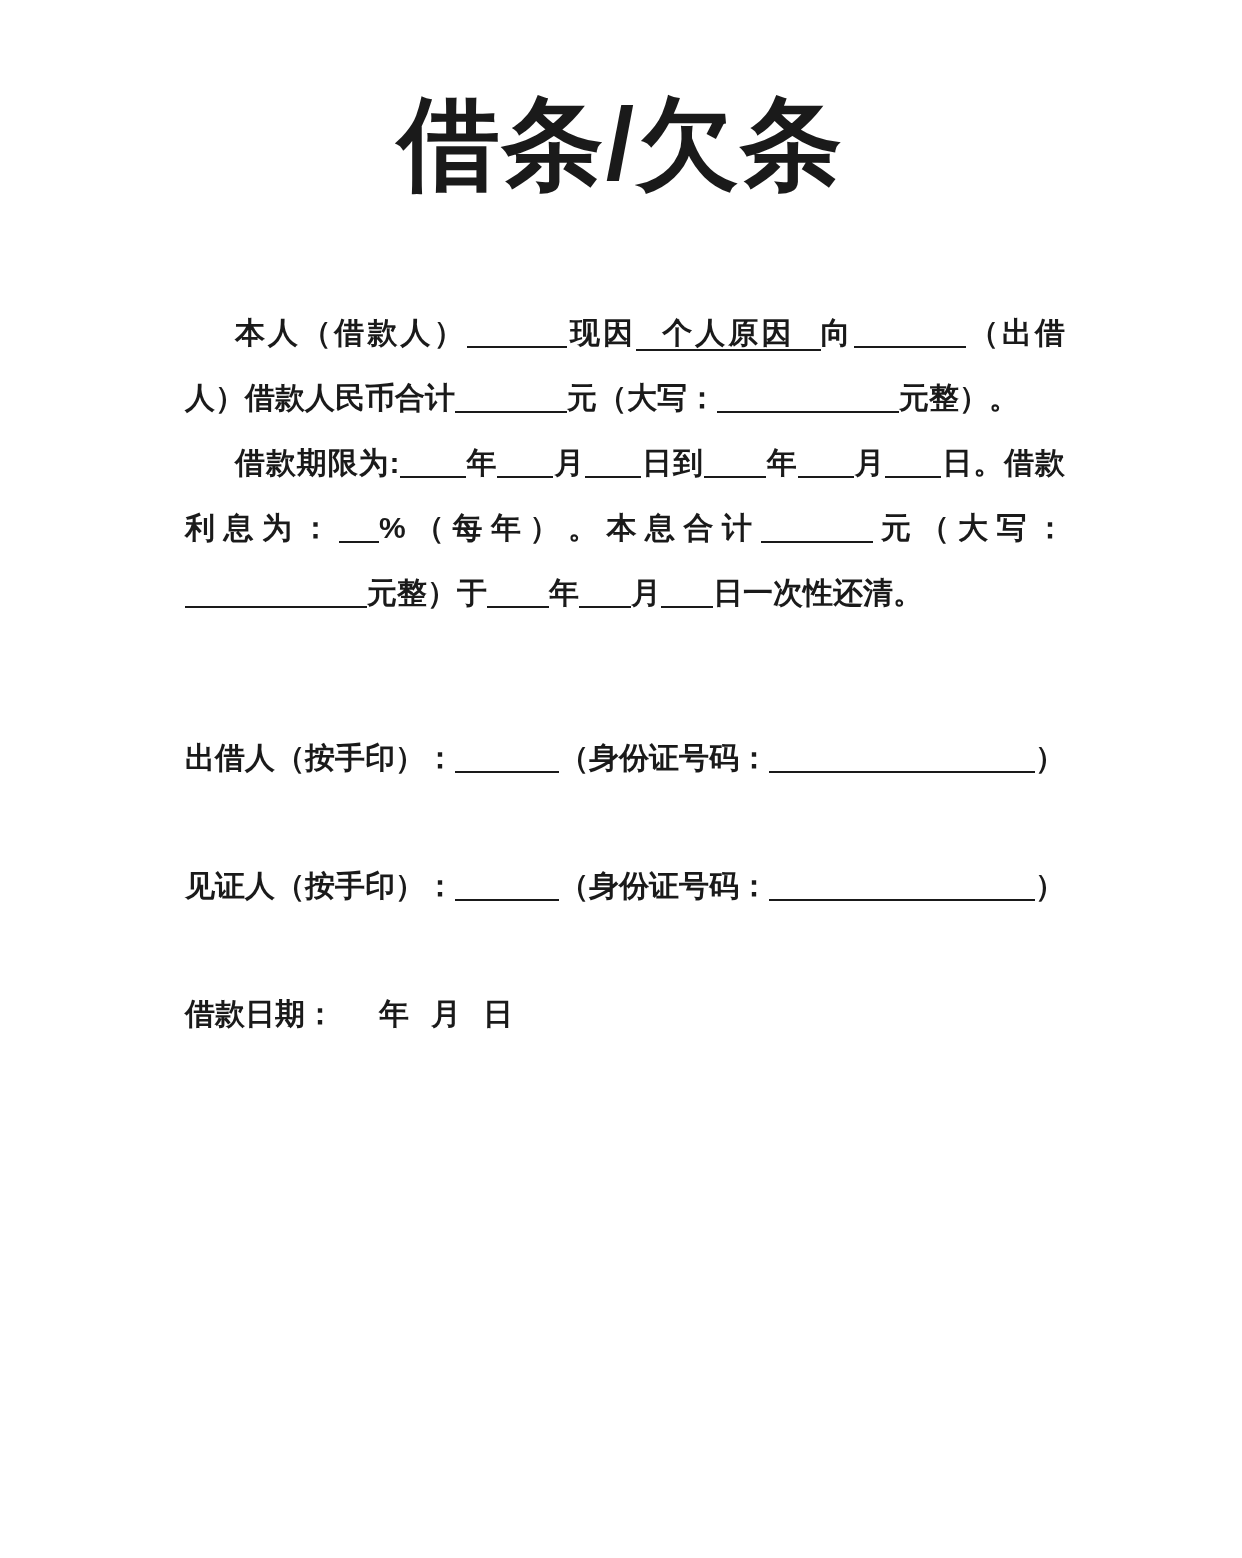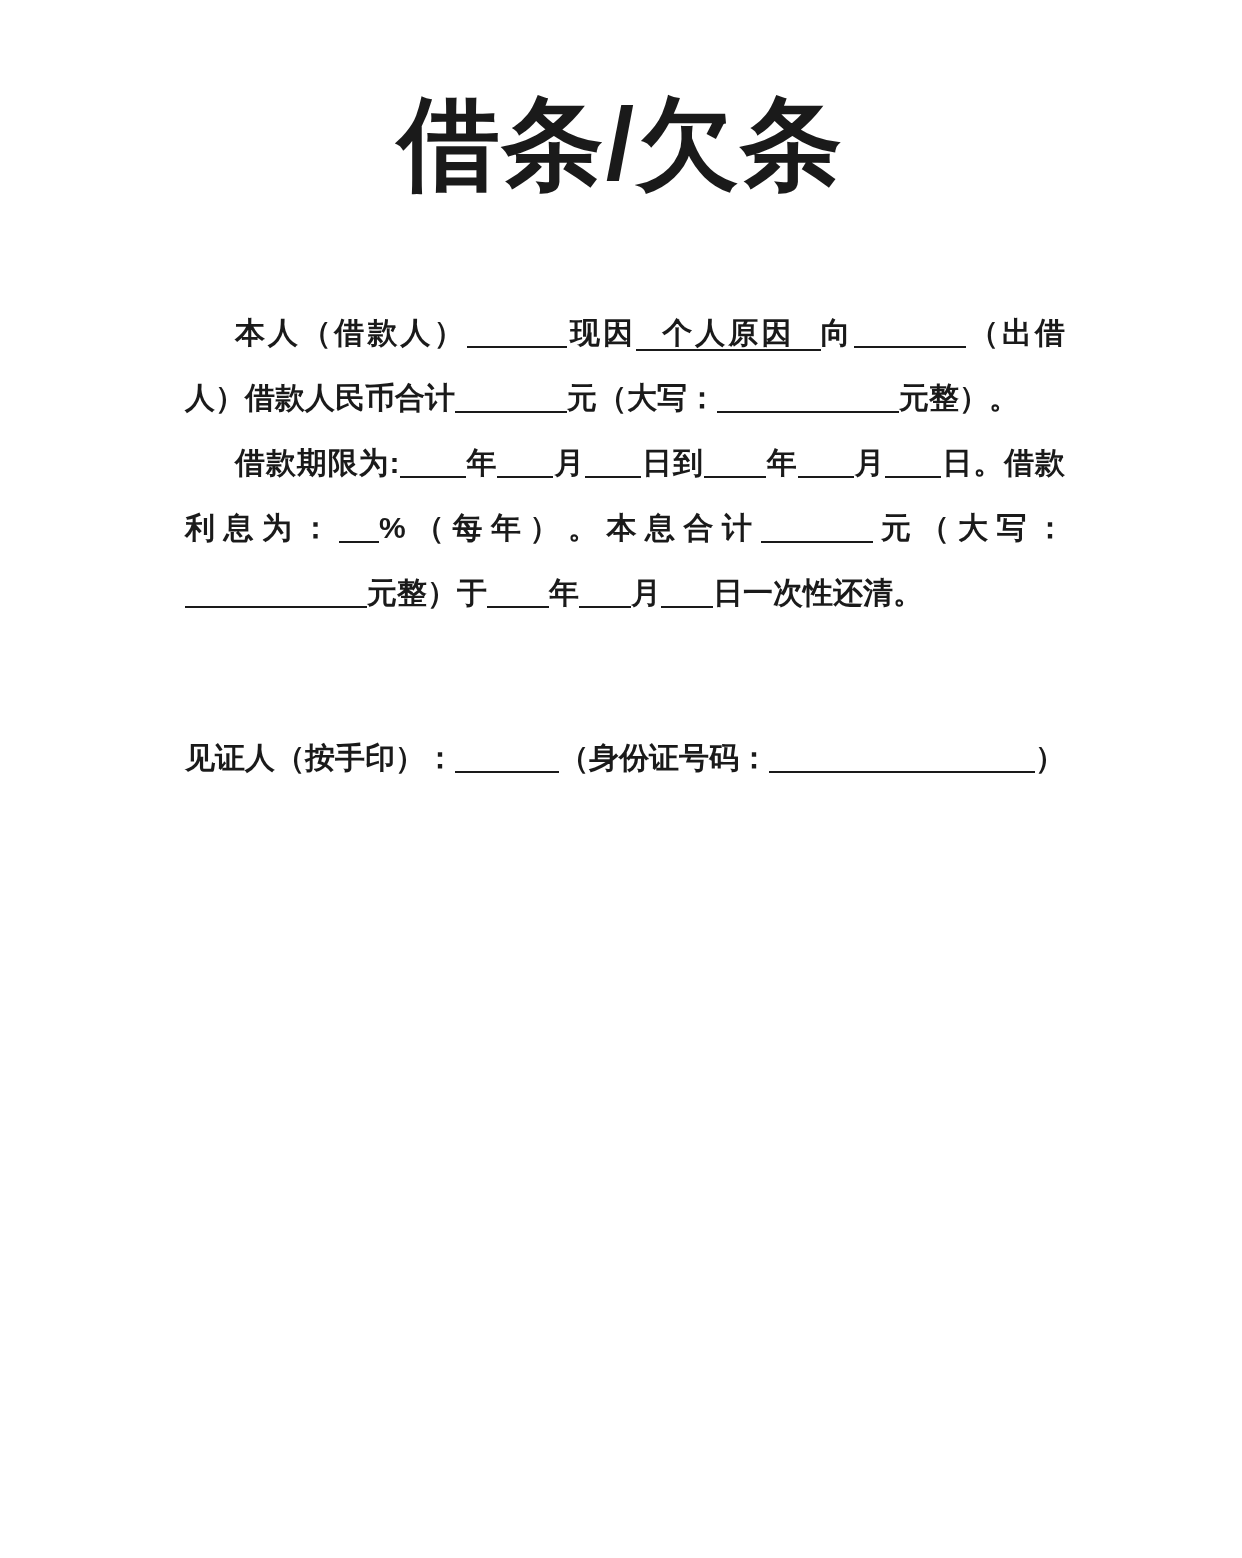--- a/index.html
+++ b/index.html
@@ -66,16 +66,18 @@
 <div class="page">
 
   <h1 class="title">借条/欠条</h1>
 
   <div class="body-block">
     <p class="para"><span class="txt">本人（借款人）</span><span class="blank" style="width: 100px;"></span><span class="txt">现因</span><span class="fill" style="padding-left: 26px; padding-right: 26px;">个人原因</span><span class="txt">向</span><span class="blank" style="width: 112px;"></span><span class="txt">（出借人）借款人民币合计</span><span class="blank" style="width: 112px;"></span><span class="txt">元（大写：</span><span class="blank" style="width: 182px;"></span><span class="txt">元整）。</span></p>
     <p class="para"><span class="txt">借款期限为:</span><span class="blank" style="width: 66px;"></span><span class="txt">年</span><span class="blank" style="width: 56px;"></span><span class="txt">月</span><span class="blank" style="width: 56px;"></span><span class="txt">日到</span><span class="blank" style="width: 62px;"></span><span class="txt">年</span><span class="blank" style="width: 56px;"></span><span class="txt">月</span><span class="blank" style="width: 56px;"></span><span class="txt">日。借款利息为：</span><span class="blank" style="width: 40px;"></span><span class="txt">%（每年）。本息合计</span><span class="blank" style="width: 112px;"></span><span class="txt">元（大写：</span><span class="blank" style="width: 182px;"></span><span class="txt">元整）于</span><span class="blank" style="width: 62px;"></span><span class="txt">年</span><span class="blank" style="width: 52px;"></span><span class="txt">月</span><span class="blank" style="width: 52px;"></span><span class="txt">日一次性还清。</span></p>
   </div>
 
   <div class="sig-block">
+    <p class="sig-line"><span class="txt">出借人（按手印）：</span><span class="blank" style="width: 104px;"></span><span class="txt">（身份证号码：</span><span class="blank" style="width: 266px;"></span><span class="txt">）</span></p>
     <p class="sig-line"><span class="txt">见证人（按手印）：</span><span class="blank" style="width: 104px;"></span><span class="txt">（身份证号码：</span><span class="blank" style="width: 266px;"></span><span class="txt">）</span></p>
+    <p class="date-line"><span class="txt">借款日期：</span><span class="gap" style="width: 44px;"></span><span class="txt">年</span><span class="gap" style="width: 22px;"></span><span class="txt">月</span><span class="gap" style="width: 22px;"></span><span class="txt">日</span></p>
   </div>
 
 </div>
 
 </body></html>

